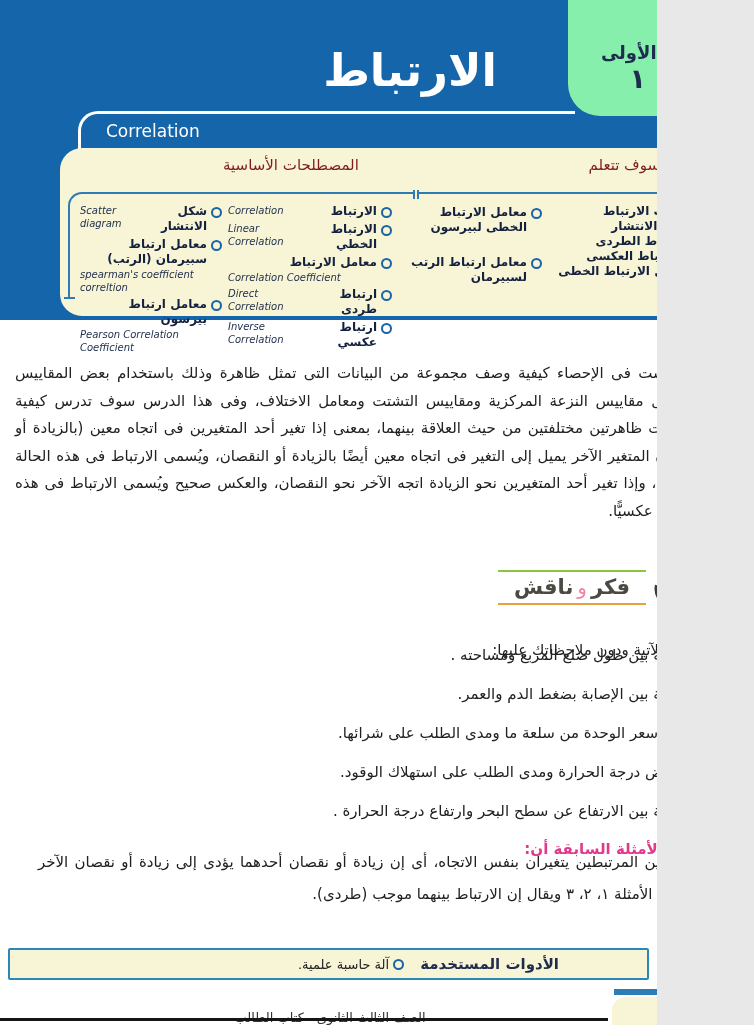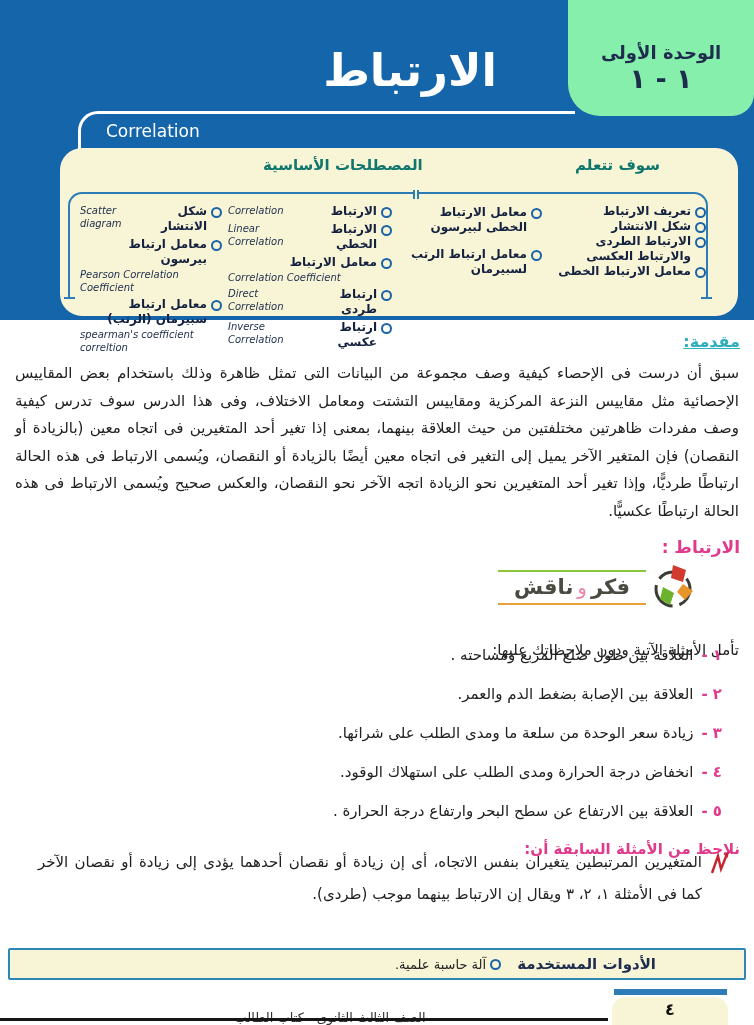--- a/index.html
+++ b/index.html
@@ -1,49 +1,49 @@
 <!DOCTYPE html>
 <html><head>
 <meta charset="utf-8">
 <style>
   html,body{margin:0;padding:0;background:#e8e8e8;}
-  .page{position:relative;width:754px;height:1025px;background:#ffffff;overflow:hidden;
+  .page{position:relative;width:657px;height:1025px;background:#ffffff;overflow:hidden;
         font-family:"DejaVu Sans",sans-serif;}
   
   .blue-header{position:absolute;top:0;left:0;width:754px;height:320px;background:#1465a9;}
   .unit-tab{position:absolute;top:0;right:0;width:186px;height:116px;background:#86efac;
             border-radius:0 0 22px 32px;text-align:center;color:#1e2c4e;direction:rtl;}
   .unit-label{margin-top:42px;font-size:18px;font-weight:bold;}
   .unit-num{font-size:27px;font-weight:bold;letter-spacing:4px;direction:ltr;}
   .main-title{position:absolute;top:44px;left:230px;width:360px;text-align:center;
               color:#ffffff;font-size:45px;font-weight:bold;direction:rtl;}
   .corr-line{position:absolute;top:111px;left:78px;width:494px;height:40px;
              border-top:3px solid #ffffff;border-left:3px solid #ffffff;border-top-left-radius:20px;}
   .corr-label{position:absolute;top:121px;left:106px;color:#ffffff;font-size:17px;}
   
   .terms-box{position:absolute;top:148px;left:60px;width:678px;height:168px;background:#f8f4d6;
              border-radius:22px;direction:rtl;}
-  .tb-head{position:absolute;top:8px;font-size:15px;font-weight:bold;color:#0f766e;margin-left:40px;}
+  .tb-head{position:absolute;top:8px;font-size:15px;font-weight:normal;color:#7f1d1d;}
   .h-learn{right:78px;}
   .h-terms{left:163px;}
   .bracket{position:absolute;top:44px;height:104px;}
   .br-learn{left:358px;right:30px;border-top:2px solid #2d7cb5;border-right:2px solid #2d7cb5;
             border-top-right-radius:14px;}
   .br-learn::after{content:"";position:absolute;left:-1px;top:-4px;width:2px;height:9px;background:#2d7cb5;}
   .br-learn::before{content:"";position:absolute;right:-6px;bottom:-1px;width:11px;height:2px;background:#2d7cb5;}
   .br-terms{left:8px;width:344px;border-top:2px solid #2d7cb5;border-left:2px solid #2d7cb5;
             border-top-left-radius:14px;}
   .br-terms::after{content:"";position:absolute;right:-1px;top:-4px;width:2px;height:9px;background:#2d7cb5;}
   .br-terms::before{content:"";position:absolute;left:-6px;bottom:-1px;width:11px;height:2px;background:#2d7cb5;}
   .sec{position:absolute;top:56px;display:flex;gap:6px;}
   .sec-learn{right:32px;width:300px;}
   .sec-terms{right:346px;width:312px;}
   .tcol{display:flex;flex-direction:column;}
   .col-c{width:158px;}
-  .col-d{width:132px;gap:12px;padding-top:1px;}
+  .col-d{width:132px;gap:20px;padding-top:1px;}
   .col-a{width:164px;gap:3px;}
   .col-b{width:142px;gap:3px;}
   .titem{font-size:12px;color:#14213f;}
   .trow{display:flex;align-items:flex-start;gap:4px;}
   .trow.spread{justify-content:space-between;}
   .ring{flex:0 0 auto;width:7px;height:7px;border:2px solid #1b63a7;border-radius:50%;margin-top:3px;}
   .t-ar{font-weight:bold;line-height:1.25;}
   .t-en{font-size:10px;font-style:italic;color:#21314f;line-height:1.3;direction:ltr;}
   .t-en.block{margin:1px 2px 0 0;}
   
@@ -170,30 +170,30 @@
           <div class="titem trow spread">
             <span class="trow">
                 <span class="ring"></span>
             <span class="t-ar">شكل الانتشار</span>
               </span>
             <span class="t-en">Scatter diagram</span>
           </div>
           <div class="titem">
             <div class="trow">
                 <span class="ring"></span>
+            <span class="t-ar">معامل ارتباط سبيرمان (الرتب)</span>
+              </div>
+            <div class="t-en block">spearman's coefficient correltion</div>
+          </div>
+          <div class="titem">
+            <div class="trow">
+                <span class="ring"></span>
             <span class="t-ar">معامل ارتباط بيرسون</span>
               </div>
             <div class="t-en block">Pearson Correlation Coefficient</div>
-          </div>
-          <div class="titem">
-            <div class="trow">
-                <span class="ring"></span>
-            <span class="t-ar">معامل ارتباط سبيرمان (الرتب)</span>
-              </div>
-            <div class="t-en block">spearman's coefficient correltion</div>
           </div>
         </div>
       </div>
     </div>
   </div>
 
   <div class="content">
     <div class="intro-head">مقدمة:</div>
     <div class="intro-body">سبق أن درست فى الإحصاء كيفية وصف مجموعة من البيانات التى تمثل ظاهرة وذلك باستخدام بعض المقاييس الإحصائية مثل مقاييس النزعة المركزية ومقاييس التشتت ومعامل الاختلاف، وفى هذا الدرس سوف تدرس كيفية وصف مفردات ظاهرتين مختلفتين من حيث العلاقة بينهما، بمعنى إذا تغير أحد المتغيرين فى اتجاه معين (بالزيادة أو النقصان) فإن المتغير الآخر يميل إلى التغير فى اتجاه معين أيضًا بالزيادة أو النقصان، ويُسمى الارتباط فى هذه الحالة ارتباطًا طرديًّا، وإذا تغير أحد المتغيرين نحو الزيادة اتجه الآخر نحو النقصان، والعكس صحيح ويُسمى الارتباط فى هذه الحالة ارتباطًا عكسيًّا.</div>
 

